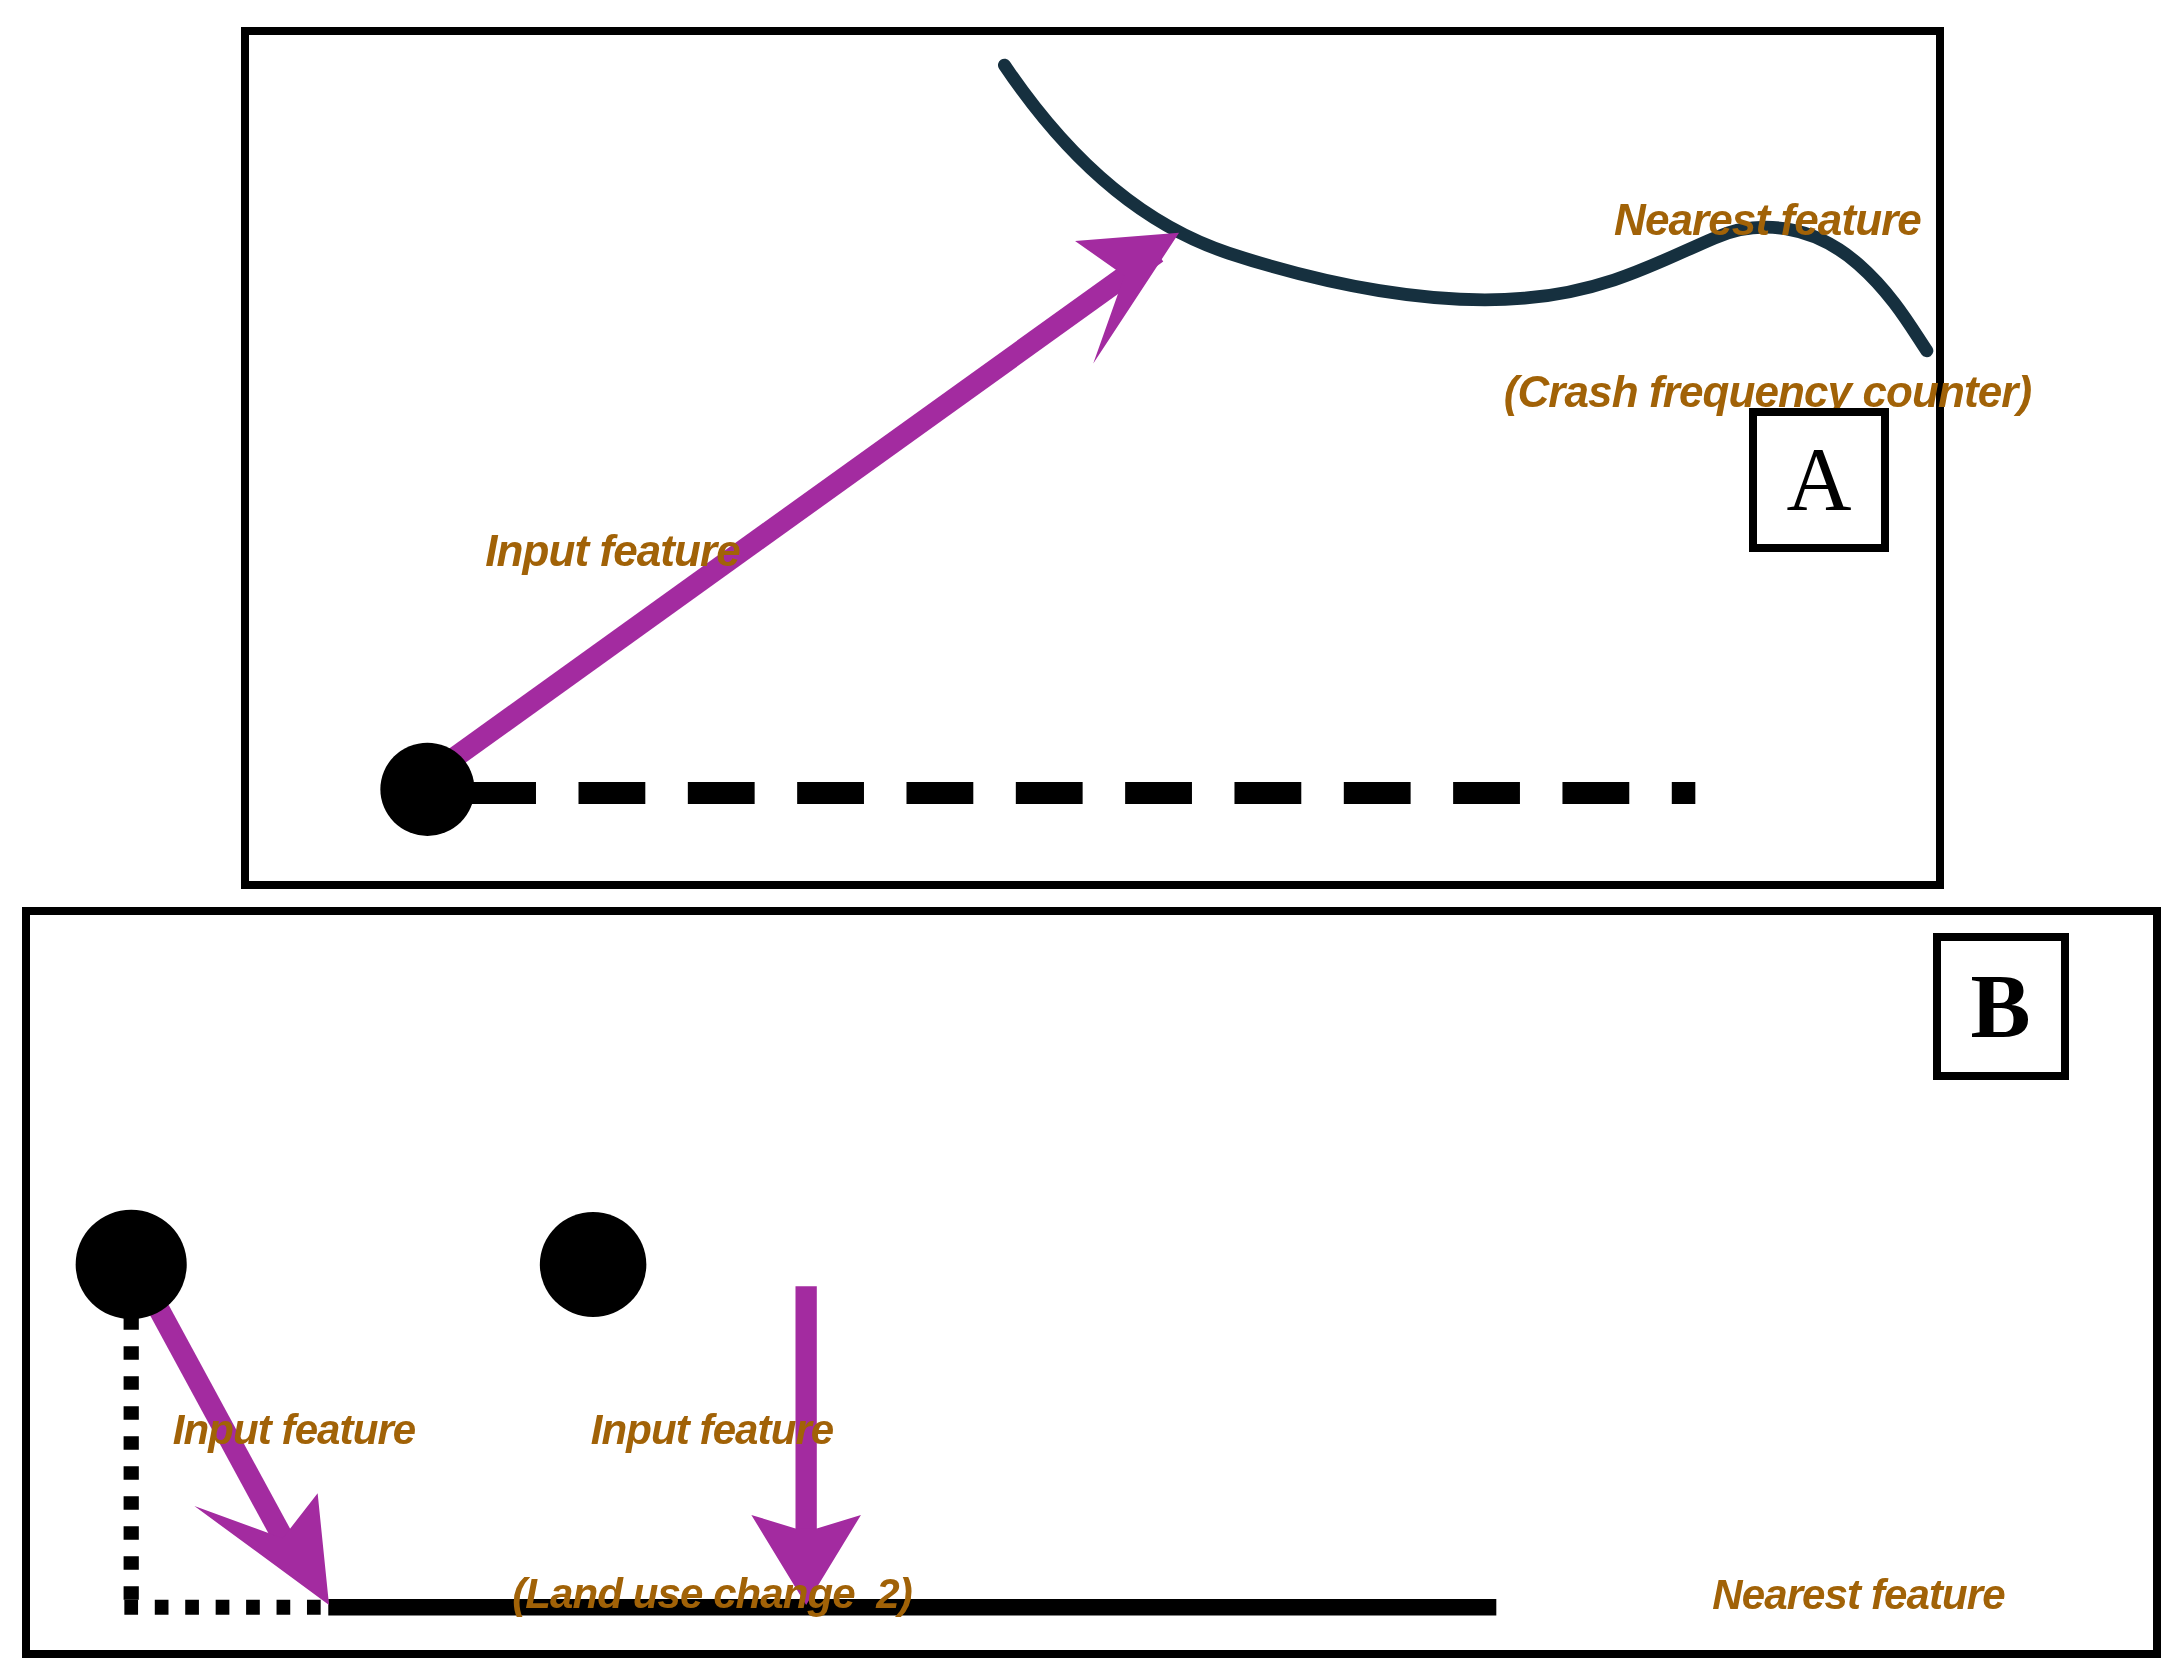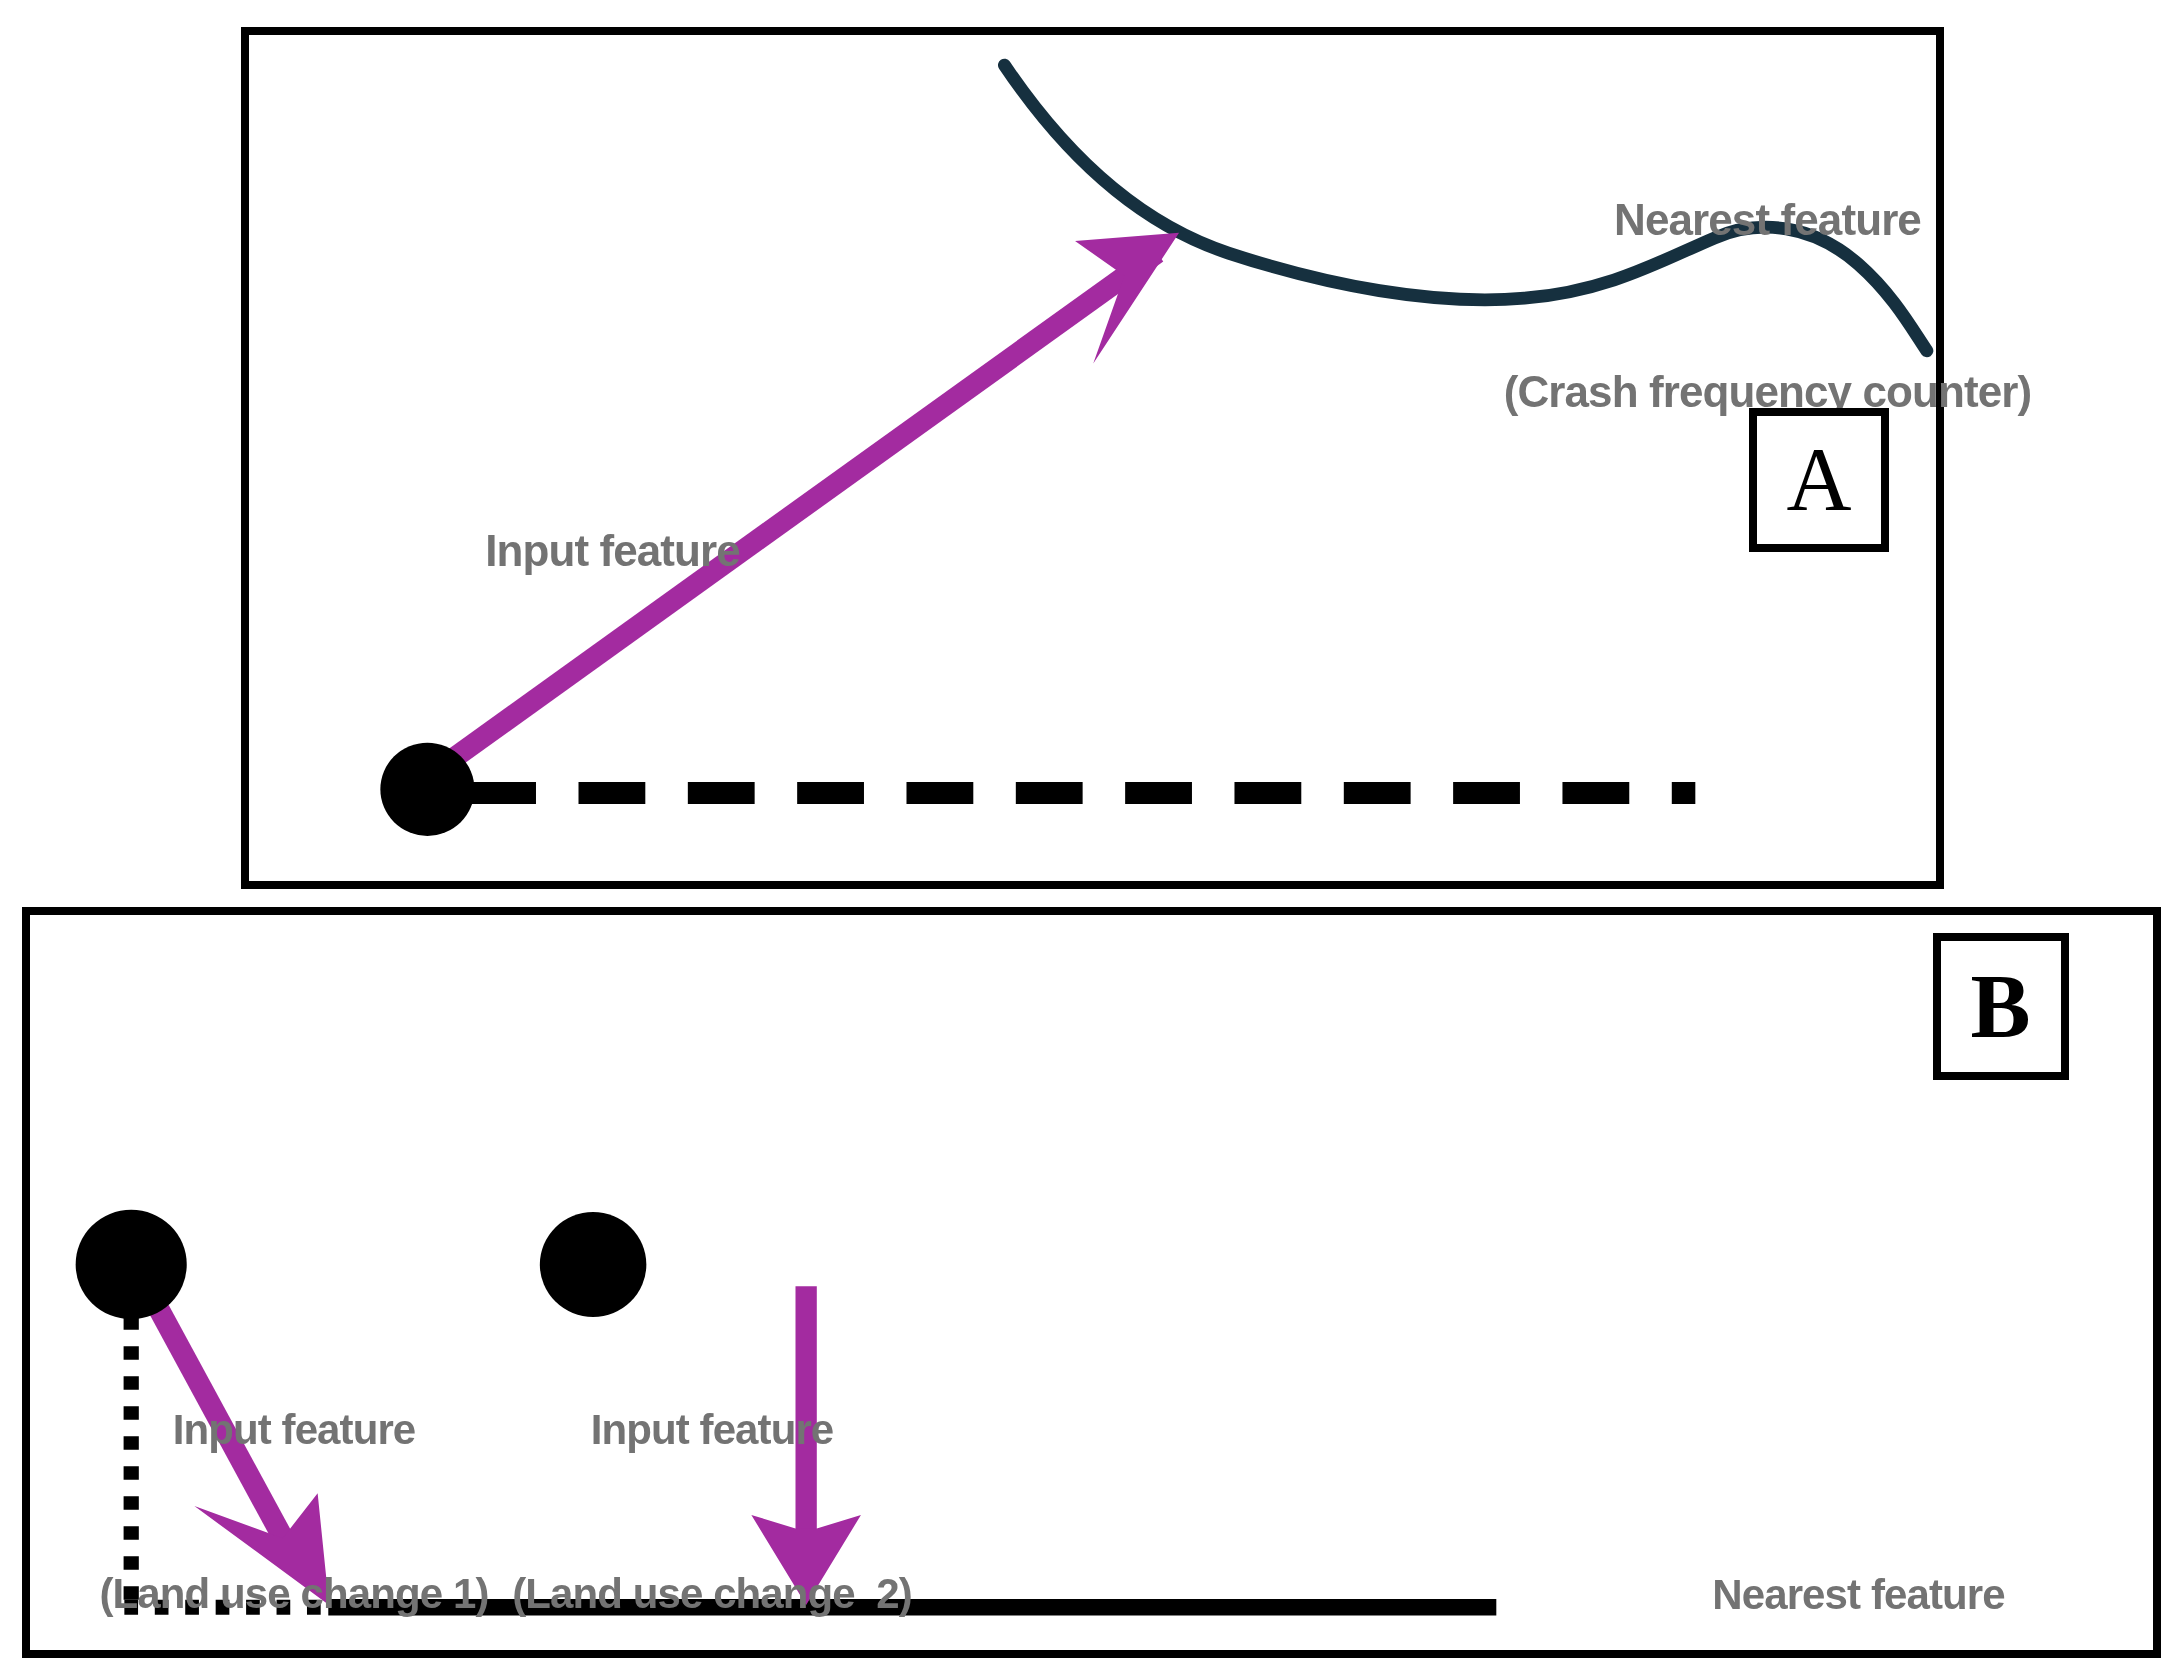--- a/index.html
+++ b/index.html
@@ -76,25 +76,26 @@
     top: 18.4px;
     width: 136px;
     height: 147px;
     font-size: 90px;
     font-weight: 700;
   }
 
   
   .lbl {
     position: absolute;
-    color: #737373;
+    color: #a16207;
     font-weight: 700;
     line-height: 1.30;
     white-space: pre;
     z-index: 7;
+    font-style: italic;
   }
   .lbl .l1 { display: block; }
   .lbl .l2 { display: block; }
 
   #label-input-a {
     left: 149px;
     top: 373px;
     width: 429px;
     text-align: center;
     font-size: 44px;
@@ -200,21 +201,20 @@
                L 1034 818
                L 1092 800
                Z" fill="#A32BA0"></path>
 
       <circle cx="133" cy="466" r="73" fill="#000000"></circle>
       <circle cx="740" cy="466" r="70" fill="#000000"></circle>
     </svg>
 
     <div class="lbl" id="label-input-b1">
       <span class="l1">Input feature</span>
-      <span class="l2">(Land use change 1)</span>
     </div>
 
     <div class="lbl" id="label-input-b2">
       <span class="l1">Input feature</span>
       <span class="l2">(Land use change  2)</span>
     </div>
 
     <div class="lbl" id="label-nearest-b">
       <span class="l1">Nearest feature</span>
       

